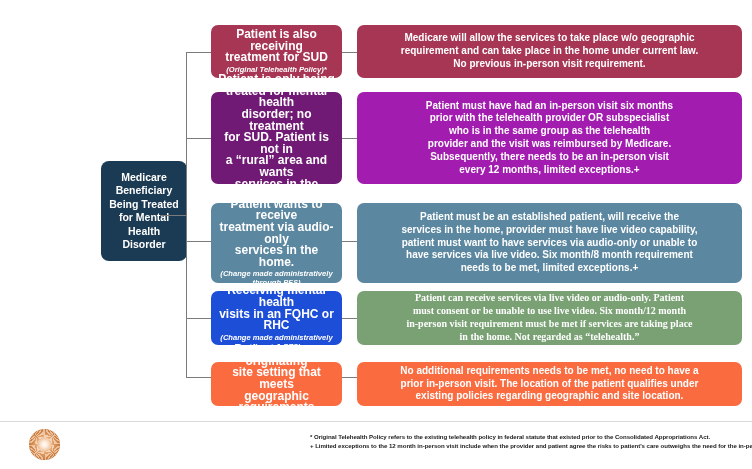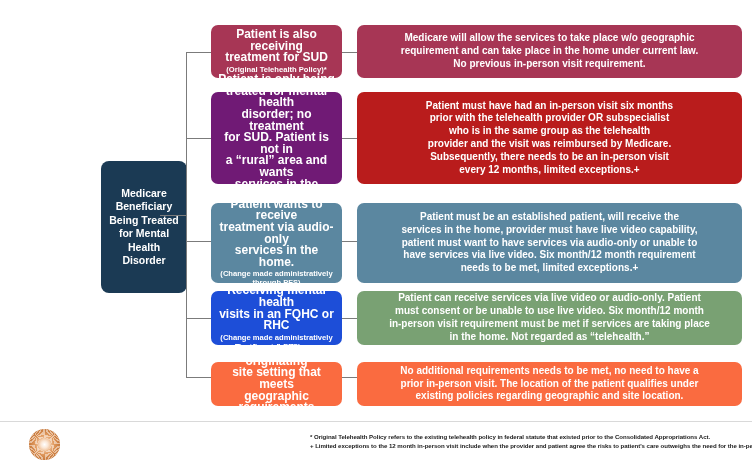--- a/index.html
+++ b/index.html
@@ -20,21 +20,21 @@
     height: 469px;
     background: #ffffff;
   }
 
   
   .root-node {
     position: absolute;
     left: 101px;
     top: 161px;
     width: 86px;
-    height: 132px;
+    height: 100px;
     background: #1b3a54;
     border-radius: 8px;
     display: flex;
     align-items: center;
     justify-content: center;
     box-sizing: border-box;
     padding: 0 5px;
   }
   .root-node .root-label {
     color: #ffffff;
@@ -83,20 +83,21 @@
     justify-content: center;
     color: #ffffff;
     text-align: center;
     padding: 4px 7px;
   }
   .box .main {
     font-weight: bold;
     white-space: pre-line;
   }
   .box .sub {
+    font-style: italic;
     font-weight: bold;
     white-space: pre-line;
     margin-top: 1px;
   }
 
   .cond { left: 211px; width: 131px; }
   .res  { left: 357px; width: 385px; }
 
   .cond .main { font-size: 12px; line-height: 11.6px; }
   .cond .sub  { font-size: 7.6px; line-height: 9px; }
@@ -207,21 +208,21 @@
 
   <div class="row r2">
     <div class="box cond" style="background:#701a75;">
       <div class="main">Patient is only being
 treated for mental health
 disorder; no treatment
 for SUD. Patient is not in
 a “rural” area and wants
 services in the home.</div>
     </div>
-    <div class="box res" style="background:#b91c1c;">
+    <div class="box res" style="background:#a21caf;">
       <div class="main">Patient must have had an in-person visit six months
 prior with the telehealth provider OR subspecialist
 who is in the same group as the telehealth
 provider and the visit was reimbursed by Medicare.
 Subsequently, there needs to be an in-person visit
 every 12 months, limited exceptions.+</div>
     </div>
   </div>
 
   <div class="row r3">
@@ -229,33 +230,33 @@
       <div class="main">Patient wants to receive
 treatment via audio-only
 services in the home.</div>
       <div class="sub">(Change made administratively
 through PFS)</div>
     </div>
     <div class="box res" style="background:#5b87a0;">
       <div class="main">Patient must be an established patient, will receive the
 services in the home, provider must have live video capability,
 patient must want to have services via audio-only or unable to
-have services via live video. Six month/12 month requirement
+have services via live video. Six month/8 month requirement
 needs to be met, limited exceptions.+</div>
     </div>
   </div>
 
   <div class="row r4">
     <div class="box cond" style="background:#1d4ed8;">
       <div class="main">Receiving mental health
 visits in an FQHC or RHC</div>
       <div class="sub">(Change made administratively
 through PFS)</div>
     </div>
-    <div class="box res" style="background:#79a173;">
+    <div class="box res" style="background:#79a173;font-family:Liberation Serif, serif;">
       <div class="main">Patient can receive services via live video or audio-only. Patient
 must consent or be unable to use live video. Six month/12 month
 in-person visit requirement must be met if services are taking place
 in the home. Not regarded as “telehealth.”</div>
     </div>
   </div>
 
   <div class="row r5">
     <div class="box cond" style="background:#fa6b40;">
       <div class="main">Patient is in an originating

